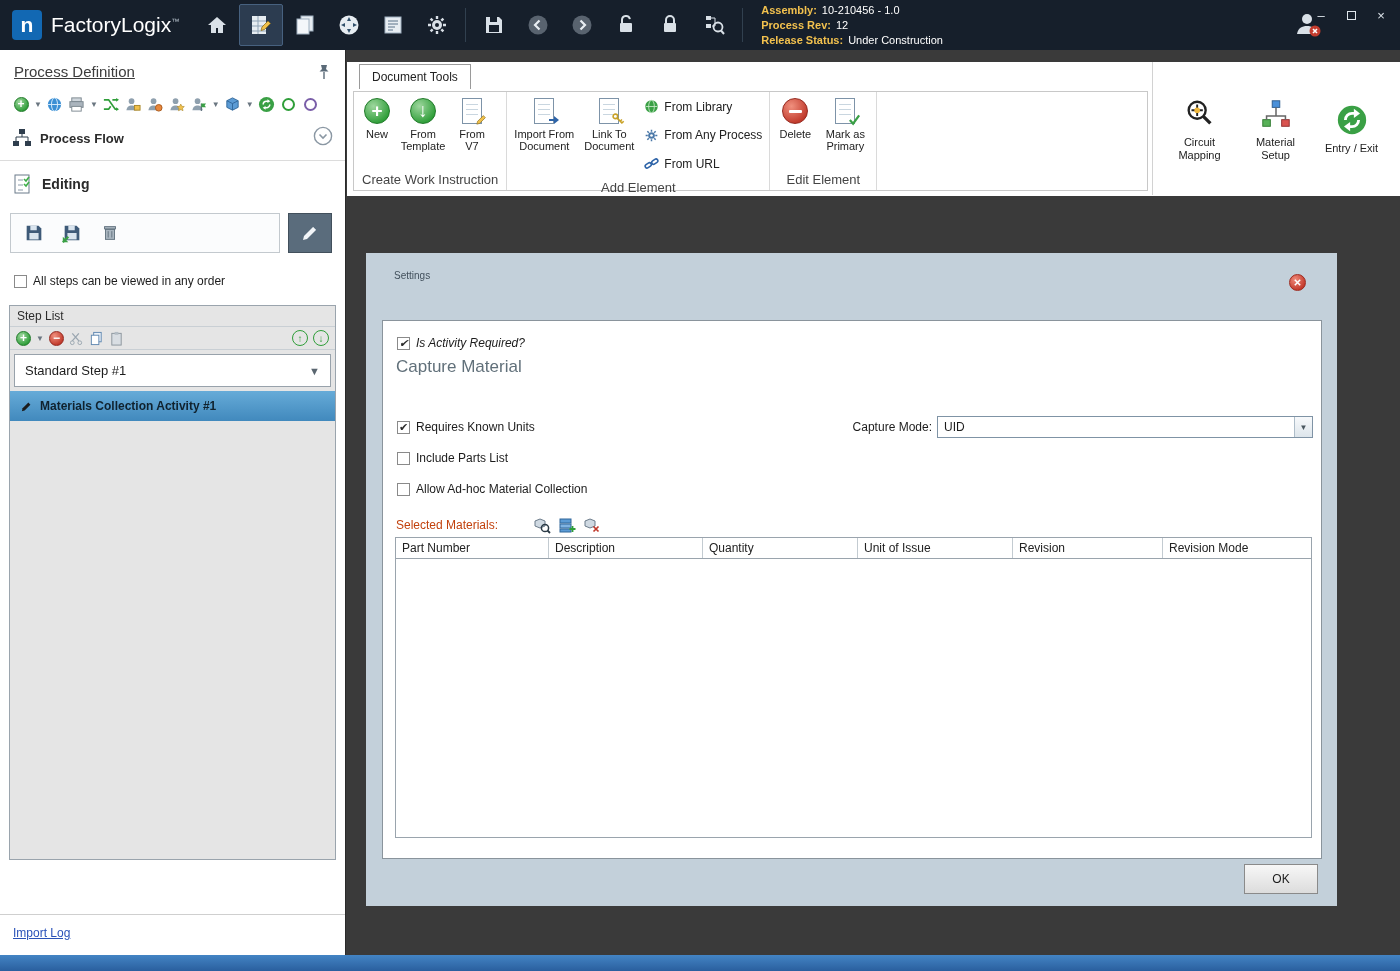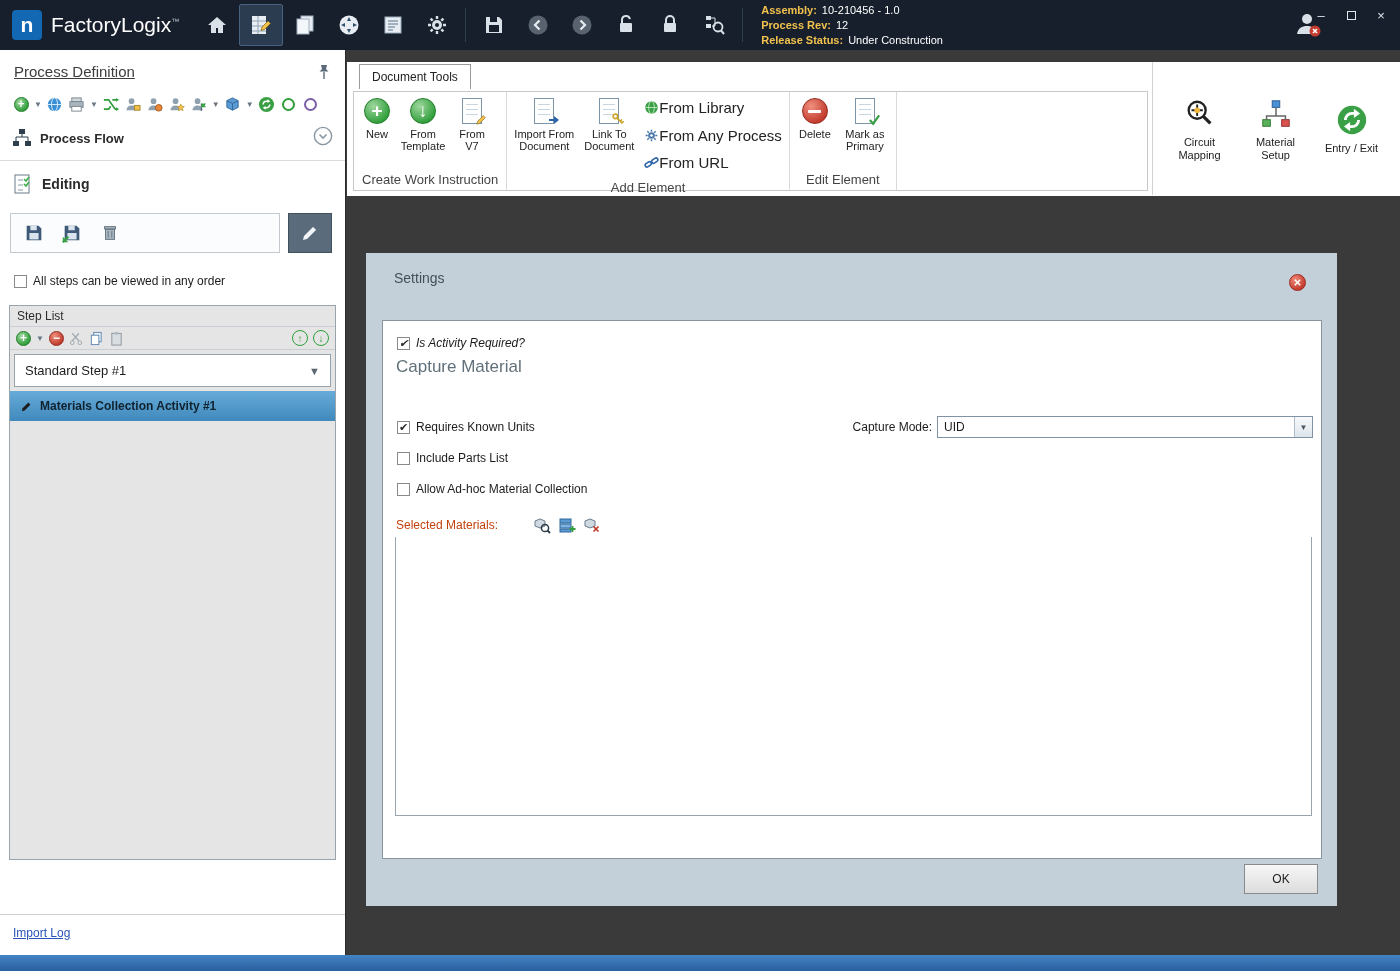--- a/index.html
+++ b/index.html
@@ -71,32 +71,32 @@
   .ribbon{position:absolute;left:347px;top:62px;right:0;height:134px;background:#fff;}
   .ribbon-tab{position:absolute;left:12px;top:2px;height:25px;padding:0 12px;border:1px solid #9a9a9a;border-bottom:none;background:#fff;display:flex;align-items:center;font-size:12px;color:#222;}
   .ribbon-frame{position:absolute;left:6px;top:29px;right:252px;height:100px;border:1px solid #c8c8c8;display:flex;background:#fff;}
   .rgroup{display:flex;flex-direction:column;border-right:1px solid #dadada;}
   .rgroup-body{flex:1;display:flex;align-items:flex-start;padding:3px 3px 0;}
   .rgroup-label{text-align:center;font-size:13px;color:#444;padding:1px 8px 3px;white-space:nowrap;}
   .rbtn{display:flex;flex-direction:column;align-items:center;padding:3px 2px;font-size:11px;color:#222;text-align:center;line-height:12px;}
   .rbtn .ric{margin-bottom:4px;height:26px;display:flex;align-items:center;justify-content:center;}
   .w40{width:40px;} .w52{width:52px;} .w46{width:46px;} .w68{width:68px;} .w62{width:62px;} .w44{width:44px;} .w56{width:56px;}
   .rsmall-col{display:flex;flex-direction:column;justify-content:space-between;padding:4px 4px 8px;height:84px;}
-  .rsbtn{display:flex;align-items:center;font-size:15px;color:#222;white-space:nowrap;}
+  .rsbtn{display:flex;align-items:center;gap:5px;font-size:12px;color:#222;white-space:nowrap;}
   .doc{width:20px;height:26px;background:#fff;border:1px solid #7d93a8;position:relative;flex:none;}
   .doc::after{content:'';position:absolute;left:3px;right:3px;top:5px;bottom:5px;background:repeating-linear-gradient(180deg,#c9d6e0 0 1px,transparent 1px 5px);}
   .badge{position:absolute;right:-7px;bottom:-5px;z-index:2;}
   .ribbon-right{position:absolute;right:2px;top:0;width:246px;height:133px;border-left:1px solid #d2d2d2;background:#fff;display:flex;align-items:center;justify-content:center;gap:10px;}
   .rbig{display:flex;flex-direction:column;align-items:center;width:66px;font-size:11px;color:#222;text-align:center;line-height:13px;}
   .rbig .ric{height:36px;margin-bottom:4px;display:flex;align-items:center;justify-content:center;}
 
   
   .content{position:absolute;left:347px;top:196px;right:0;bottom:16px;background:#3a3a3a;}
   .settings{position:absolute;left:19px;top:57px;width:971px;height:653px;background:#c3d0da;}
-  .settings-title{position:absolute;left:28px;top:17px;font-size:14px;color:#42505c;}
+  .settings-title{position:absolute;left:28px;top:17px;font-size:10px;color:#42505c;}
   .close-btn{position:absolute;right:31px;top:21px;width:17px;height:17px;border-radius:50%;background:radial-gradient(circle at 35% 30%,#ef8a7a,#c2392b 75%);border:1px solid #9e2b20;display:flex;align-items:center;justify-content:center;}
   .tabs{position:absolute;left:16px;top:44px;height:24px;display:flex;align-items:flex-end;}
   .tab{background:#f1f3f5;border:1px solid #919ba3;border-bottom:none;padding:0 11px;font-size:12px;color:#222;height:21px;display:flex;align-items:center;margin-right:2px;position:relative;z-index:1;}
   .tab.bold{font-weight:bold;}
   .tab.active{background:#fff;height:24px;z-index:3;}
   .settings-body{position:absolute;left:16px;top:67px;width:940px;height:539px;background:#fff;border:1px solid #8a949c;z-index:2;}
   .row-cb{position:absolute;display:flex;align-items:center;gap:6px;font-size:12px;color:#1c1c1c;}
   .cap-head{position:absolute;left:13px;top:36px;font-size:17px;color:#61707a;}
   .cm-label{position:absolute;left:449px;top:99px;width:100px;text-align:right;font-size:12px;color:#1c1c1c;}
   .dropdown{position:absolute;left:554px;top:95px;width:376px;height:22px;background:#fff;border:1px solid #7f93a5;display:flex;align-items:center;}
@@ -634,20 +634,28 @@
           </span>
           <span class="mat-ic">
             <svg width="18" height="18" viewBox="0 0 18 18">
                 <path d="M7 3l5 2v5l-5 2-5-2V5z" fill="#cfd9e2" stroke="#6b7b8a"></path>
                 <path d="M10.5 10.5l5 5M15.5 10.5l-5 5" stroke="#c0392b" stroke-width="1.7"></path>
               </svg>
           </span>
         </div>
 
         <div class="grid-table">
+          <div class="thead">
+            <div class="th">Part Number</div>
+            <div class="th">Description</div>
+            <div class="th">Quantity</div>
+            <div class="th">Unit of Issue</div>
+            <div class="th">Revision</div>
+            <div class="th">Revision Mode</div>
+          </div>
           <div class="tbody"></div>
         </div>
       </div>
 
       <div class="ok-btn">OK</div>
     </div>
   </div>
 
   <div class="statusbar"></div>
 </div>

